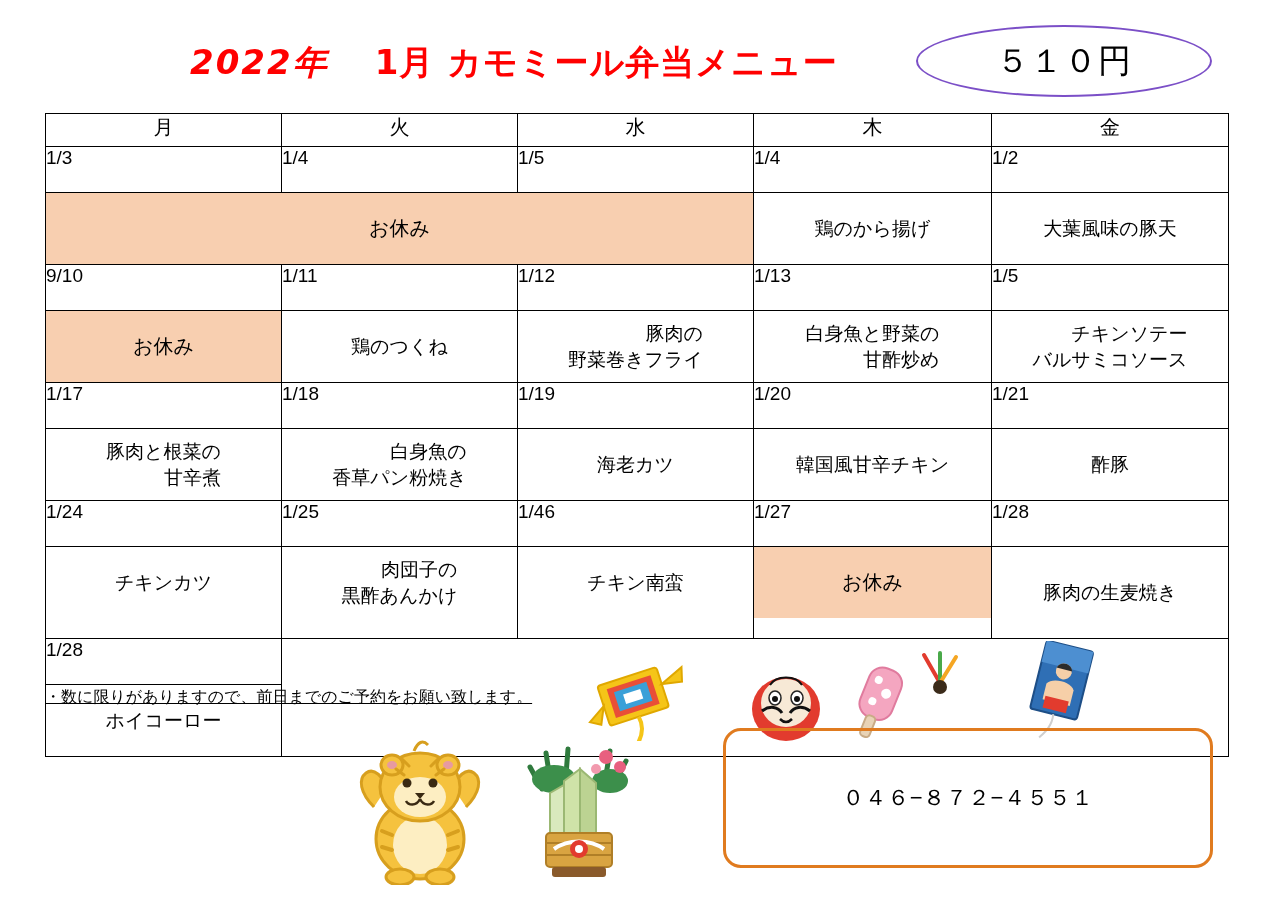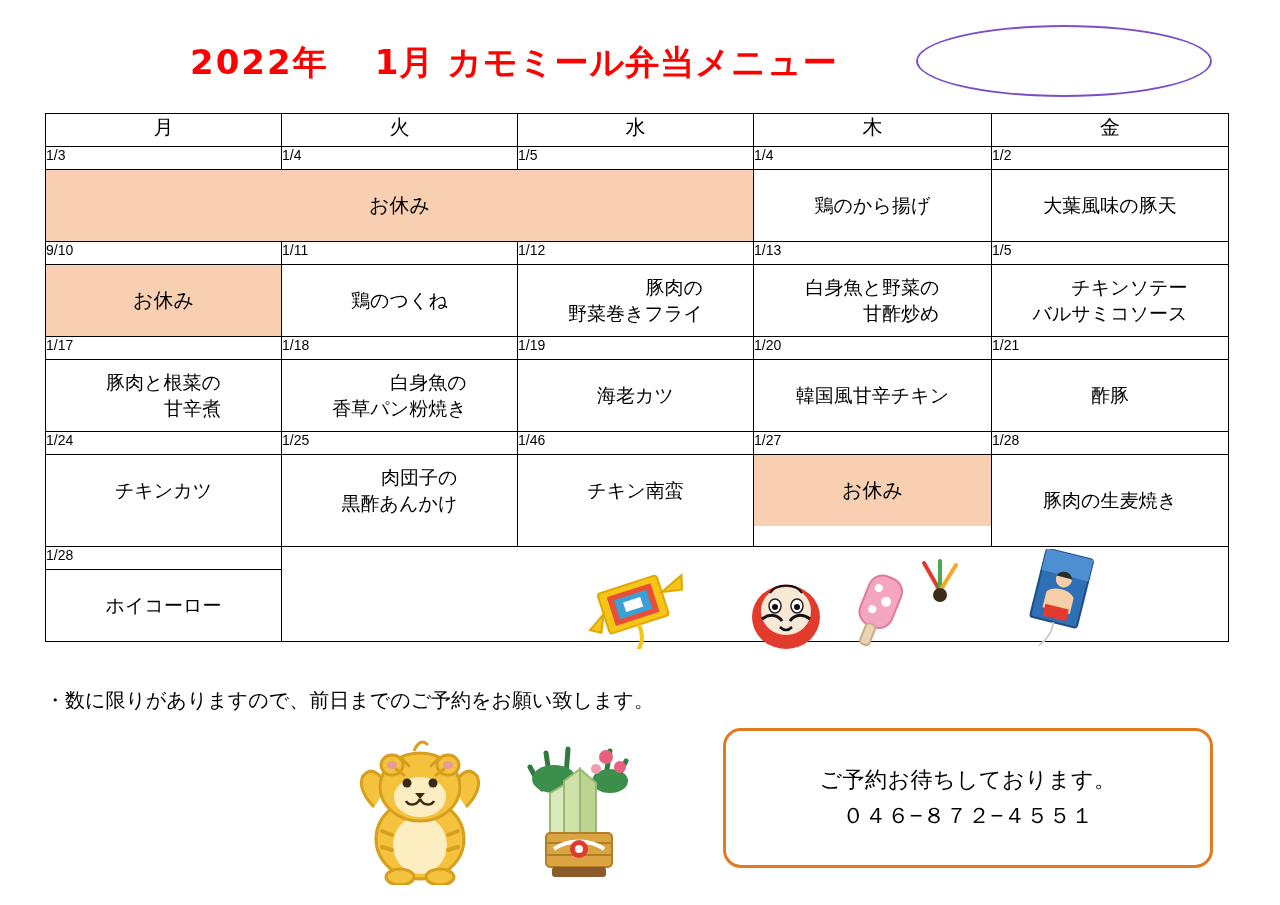--- a/index.html
+++ b/index.html
@@ -25,21 +25,21 @@
     position: absolute;
     left: 190px;
     top: 40px;
     font-size: 34px;
     font-weight: bold;
     color: #ff0000;
     letter-spacing: 1px;
     white-space: nowrap;
     font-family: "DejaVu Sans", sans-serif;
   }
-  .title .year { letter-spacing: 2px; }
+  .title .year { letter-spacing: 2px; font-style: italic; }
   .title .gap { display: inline-block; width: 46px; }
   .price-oval {
     position: absolute;
     left: 916px;
     top: 25px;
     width: 296px;
     height: 72px;
     border: 2px solid #7b4fc7;
     border-radius: 50%;
     box-sizing: border-box;
@@ -85,22 +85,22 @@
   
   .w1-rest {
     background: #f8cfb0;
     height: 71px;
     display: flex;
     align-items: center;
     justify-content: center;
     font-size: 20px;
   }
   .date-row-cell {
-    height: 23px;
-    font-size: 14px;
+    height: 46px;
+    font-size: 19px;
     padding: 4px 0 0 10px;
   }
   .half-rest {
     background: #f8cfb0;
     height: 71px;
     display: flex;
     align-items: center;
     justify-content: center;
     font-size: 20px;
   }
@@ -118,22 +118,23 @@
   }
   .deco-cell {
     position: relative;
   }
 
   
   .note {
     position: absolute;
     left: 45px;
     top: 687px;
-    font-size: 20px;
+    font-size: 16px;
     white-space: nowrap;
+    text-decoration: underline;
   }
 
   
   .contact {
     position: absolute;
     left: 723px;
     top: 728px;
     width: 490px;
     height: 140px;
     border: 3px solid #e07b1f;
@@ -155,20 +156,21 @@
   .art svg { display: block; }
 </style>
 </head>
 <body>
 
 <div class="header">
   <div class="title">
     <span class="year">2022年</span><span class="gap"></span><span>1月 カモミール弁当メニュー</span>
   </div>
   <div class="price-oval"></div>
+  <div class="price-text">５１０円</div>
 </div>
 
 <div class="cal-wrap">
   <table class="cal">
     <colgroup>
       <col style="width:236px">
         <col style="width:236px">
         <col style="width:236px">
         <col style="width:238px">
         <col style="width:237px">
@@ -414,15 +416,14 @@
 
     <path d="M34 114 C48 104 70 104 84 114" stroke="#ffffff" stroke-width="4" fill="none"></path>
     <circle cx="59" cy="114" r="9" fill="#e23b2e"></circle>
     <circle cx="59" cy="114" r="4" fill="#ffffff"></circle>
 
     <rect x="32" y="132" width="54" height="10" rx="3" fill="#8a5a2b"></rect>
   </svg>
 </div>
 
 <div class="contact">
-  <div>ご予約お待ちしております。</div>
   <div>０４６−８７２−４５５１</div>
 </div>
 
 </body></html>

